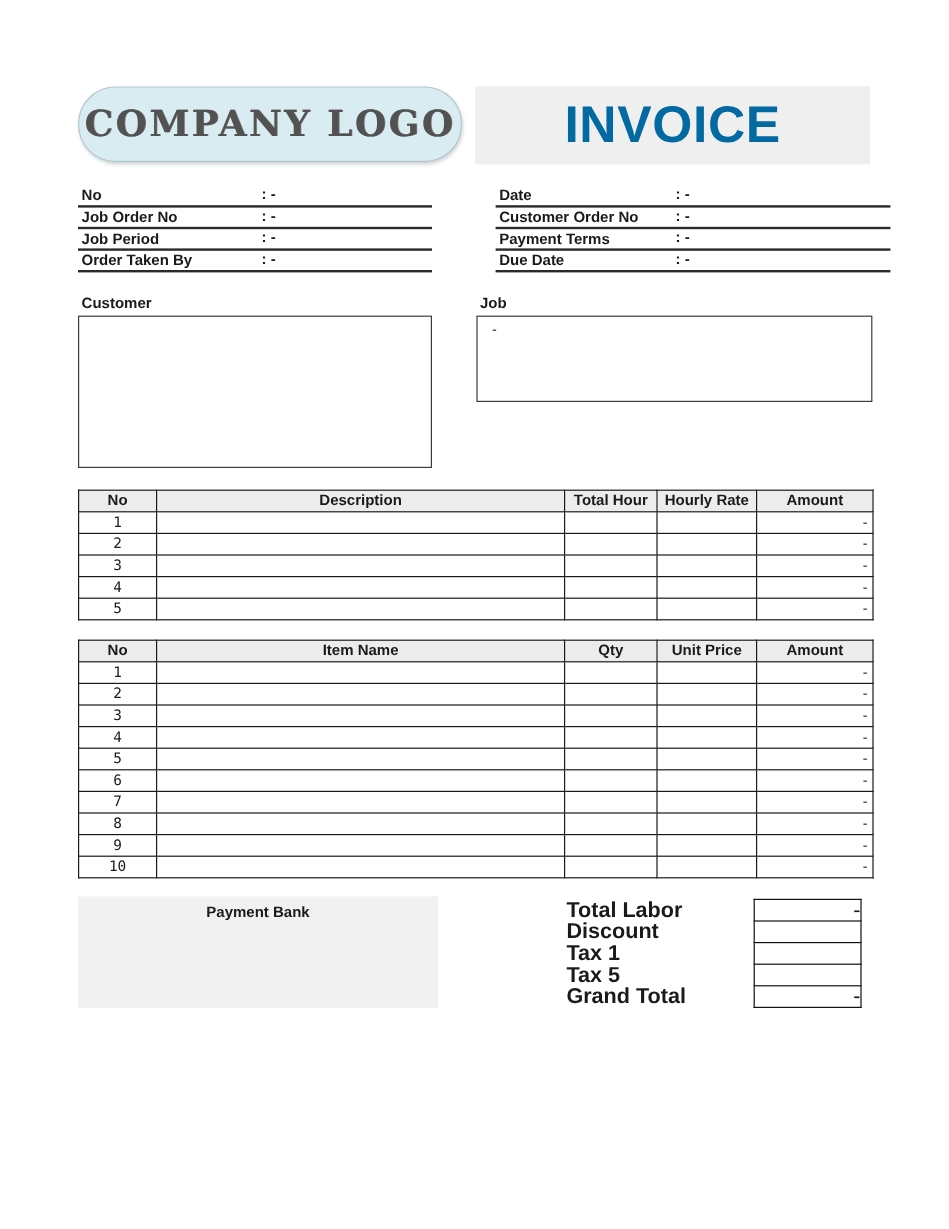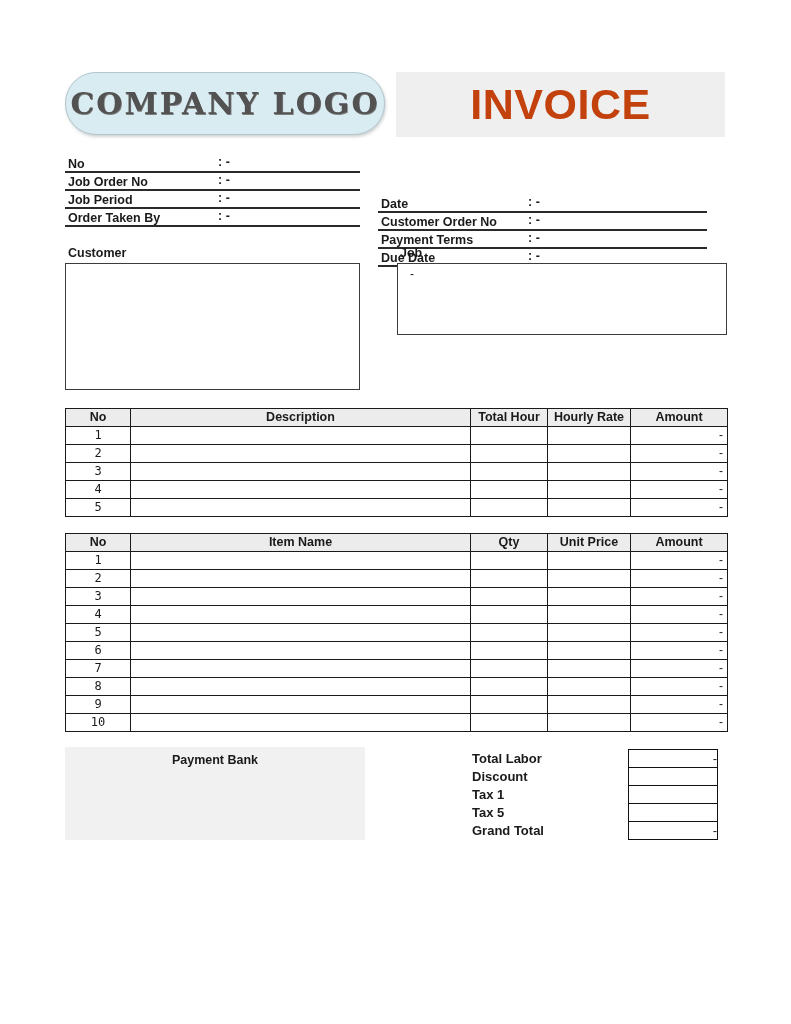--- a/index.html
+++ b/index.html
@@ -16,26 +16,26 @@
   }
   .logo-text {
     font-family:"DejaVu Serif", serif; font-weight:bold; font-size:30px;
     letter-spacing:2px; color:#525252;
     text-shadow:0.6px 0.6px 0 #7d7d7d;
   }
   .banner {
     position:absolute; left:396px; top:72px; width:329px; height:65px;
     background:#efefef; display:flex; align-items:center; justify-content:center;
   }
-  .invoice-title { font-size:43px; font-weight:bold; letter-spacing:0.5px; color:#c2410c; }
+  .invoice-title { font-size:43px; font-weight:bold; letter-spacing:0.5px; color:#0369a1; }
 
   
   .meta-col { position:absolute; top:155px; }
   .meta-col.left  { left:65px;  width:295px; }
-  .meta-col.right { left:378px; width:329px;margin-top:40px; }
+  .meta-col.right { left:413px; width:329px; }
   .meta-row {
     position:relative; height:18px; box-sizing:border-box;
     border-bottom:2px solid #2a2a2a; line-height:15px;
   }
   .meta-label { font-size:12.5px; font-weight:bold; padding-left:3px; }
   .meta-value {
     position:absolute; top:0; font-size:12.5px; font-weight:bold; line-height:15px;
   }
   .meta-col.left  .meta-value { left:153px; }
   .meta-col.right .meta-value { left:150px; }
@@ -58,21 +58,21 @@
   .labor-table { top:408px; }
   .items-table { top:533px; }
 
   
   .payment-box {
     position:absolute; left:65px; top:747px; width:300px; height:93px;
     background:#f1f1f1; box-sizing:border-box; padding:6px 8px;
     font-size:12.5px; font-weight:bold;text-align:center;
   }
   table.totals { position:absolute; left:472px; top:749px; border-collapse:collapse; table-layout:fixed; }
-  table.totals td { height:17px; line-height:17px; font-size:13px; padding:0; }
+  table.totals td { height:17px; line-height:17px; font-size:18px; padding:0; }
   td.total-label { width:156px; font-weight:bold; border:none; }
   td.total-value {
     width:88px; border:1.5px solid #111111; text-align:right;
     padding-right:8px; font-size:12px;
   }
 </style>
 </head>
 <body>
 
 <div class="page">

